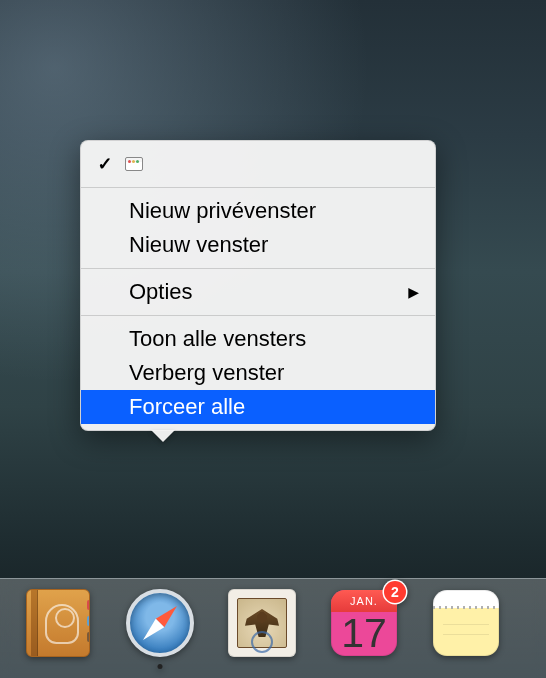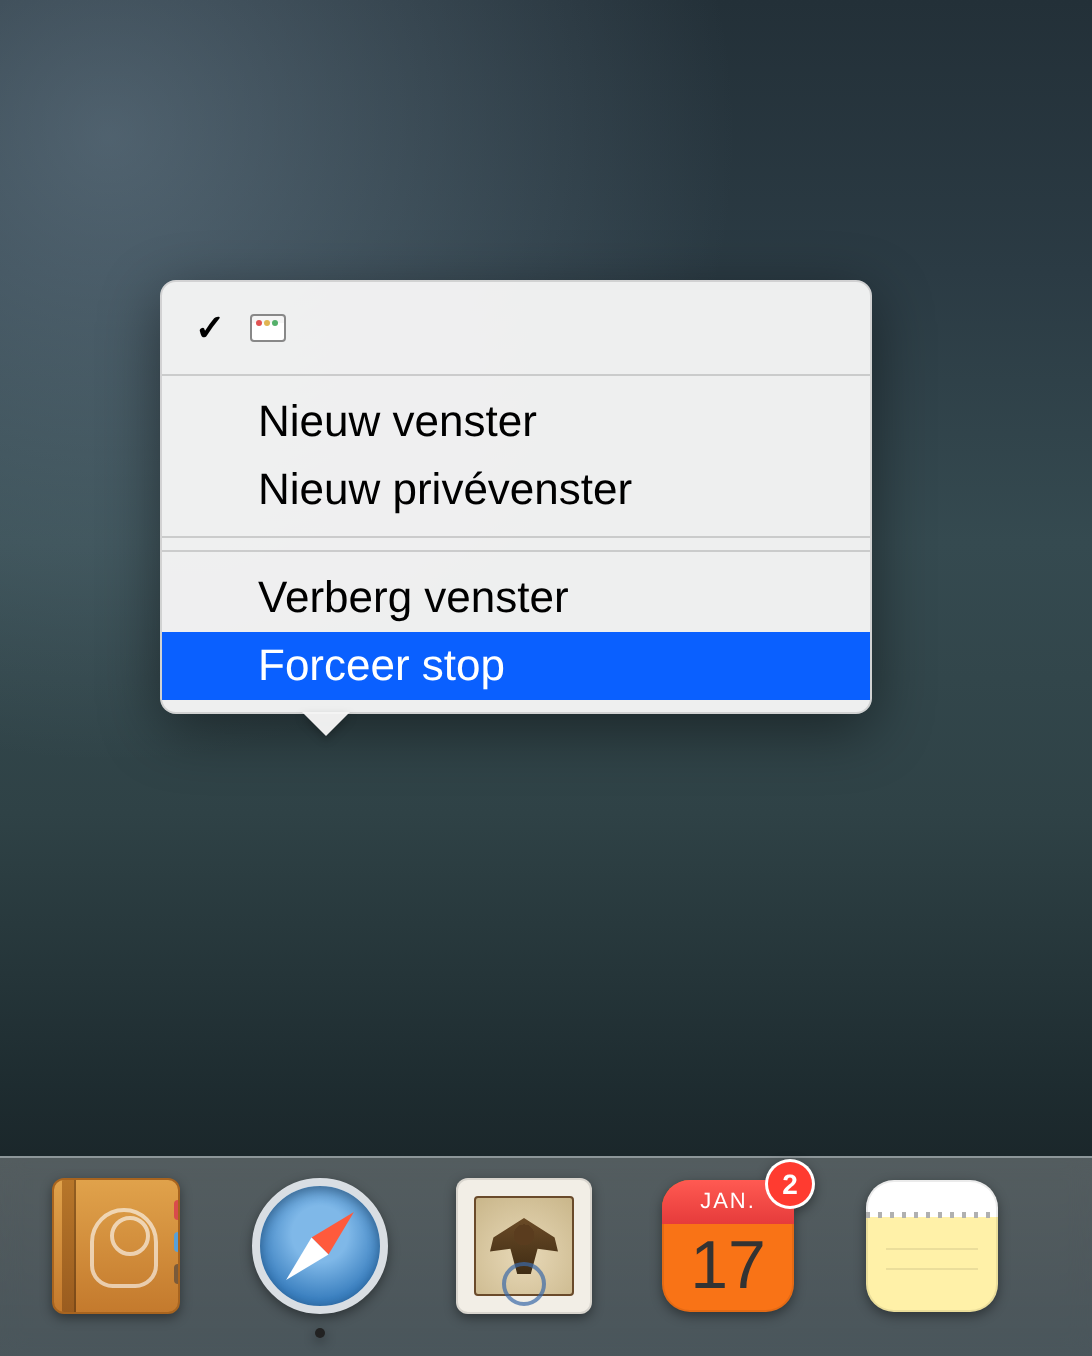--- a/index.html
+++ b/index.html
@@ -135,31 +135,31 @@
                  linear-gradient(180deg,#6a4a26,#3f2c14);
       clip-path: polygon(50% 0, 95% 35%, 100% 60%, 70% 55%, 60% 100%, 40% 100%, 30% 55%, 0 60%, 5% 35%);
     }
     .postmark {
       position:absolute; bottom:4px; left:50%; transform:translateX(-50%);
       width:22px; height:22px; border:2px solid #3a6aa8; border-radius:50%;
       opacity:0.7;
     }
 
     .calendar-tile {
-      width:66px; height:66px; border-radius:14px; background:#f97316; overflow:hidden;
+      width:66px; height:66px; border-radius:14px; background:#ec4899; overflow:hidden;
       box-shadow: 0 0 0 1px rgba(0,0,0,0.08) inset; position:relative;
     }
     .calendar-header {
       height:22px; background:linear-gradient(180deg,#ff5a52,#e63b3b);
       color:#fff; font-size:11px; font-weight:500; letter-spacing:1px;
       display:flex; align-items:center; justify-content:center;
     }
     .calendar-day {
       display:flex; align-items:center; justify-content:center;
-      height:42px; font-size:34px; font-weight:300; color:#333;
+      height:42px; font-size:41px; font-weight:300; color:#333;
     }
     .cal-badge {
       position:absolute; top:-6px; right:-6px; min-width:22px; height:22px; border-radius:11px;
       background:#ff3b30; color:#fff; font-size:14px; font-weight:600;
       display:flex; align-items:center; justify-content:center;
       box-shadow:0 0 0 1.5px #fff;
     }
 
     .notes-tile {
       width:66px; height:66px; border-radius:14px; overflow:hidden; position:relative;
@@ -183,39 +183,48 @@
     <span class="menu-gutter">
       <span class="menu-check">✓</span>
     </span>
     <span class="menu-window-icon"></span>
   </div>
 
   <div class="menu-sep"></div>
 
   <div class="menu-item">
     <span class="menu-gutter"></span>
+    <span>Nieuw privévenster</span>
+  </div>
+  <div class="menu-item">
+    <span class="menu-gutter"></span>
     <span>Nieuw venster</span>
   </div>
-  <div class="menu-item">
-    <span class="menu-gutter"></span>
-    <span>Nieuw privévenster</span>
-  </div>
 
   <div class="menu-sep"></div>
 
+  <div class="menu-item">
+    <span class="menu-gutter"></span>
+    <span>Opties</span>
+    <span class="submenu-arrow">▶</span>
+  </div>
 
   <div class="menu-sep"></div>
 
   <div class="menu-item">
     <span class="menu-gutter"></span>
+    <span>Toon alle vensters</span>
+  </div>
+  <div class="menu-item">
+    <span class="menu-gutter"></span>
     <span>Verberg venster</span>
   </div>
   <div class="menu-item selected">
     <span class="menu-gutter"></span>
-    <span>Forceer stop</span>
+    <span>Forceer alle</span>
   </div>
 </div>
 
 <div class="dock-shelf"></div>
 <div class="dock">
 
   <div class="dock-icon" title="Contacts">
     <div class="contacts-book">
       <div class="contacts-silhouette"></div>
       <div class="contacts-tab" style="top:10px;background:#d94b4b;"></div>

